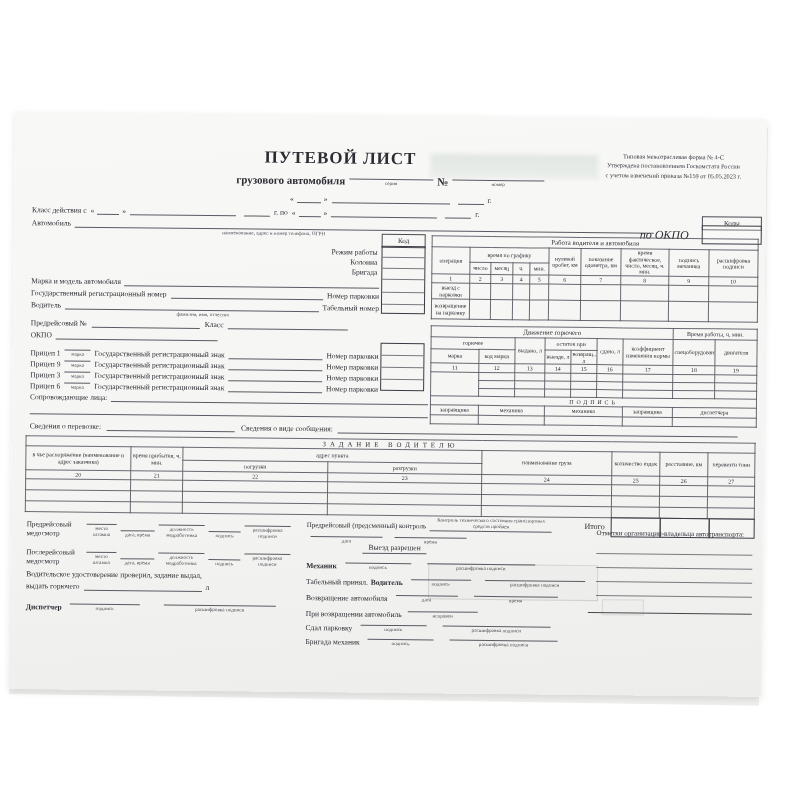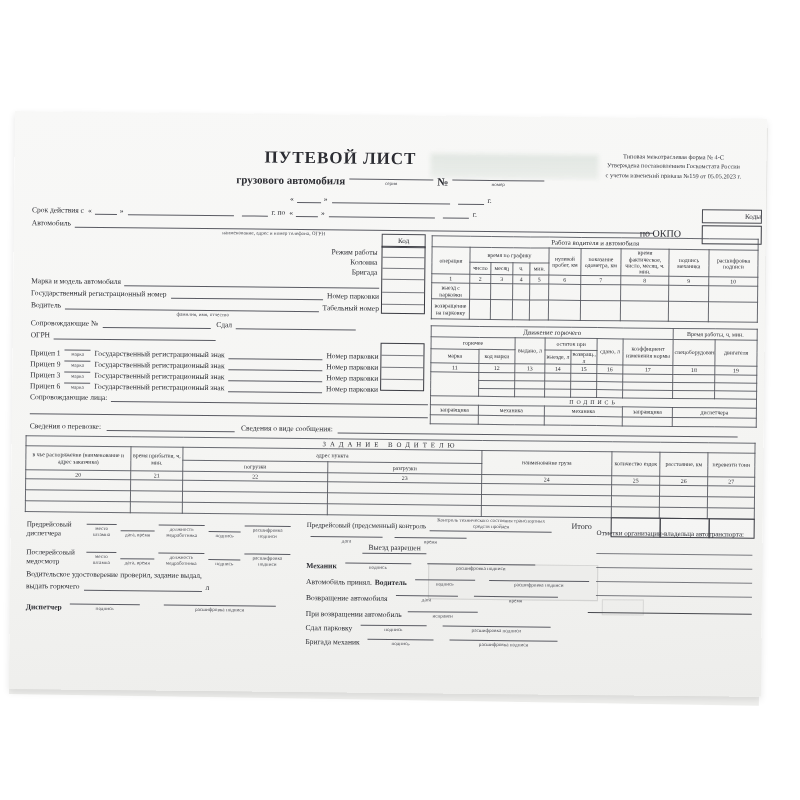--- a/index.html
+++ b/index.html
@@ -75,21 +75,21 @@
     <div class="row" style="left:276px;top:80px;">
       <span>«</span>
       <span class="bl" style="width:24px;margin:0 3px;"></span>
       <span>»</span>
       <span class="bl" style="width:118px;margin:0 4px;"></span>
       <span class="bl" style="width:26px;margin:0 4px;"></span>
       <span>г.</span>
     </div>
 
     <div class="row" style="left:18px;top:94px;">
-      <span>Срок действия с</span>
+      <span>Класс действия с</span>
       <span style="width:4px;"></span>
       <span>«</span>
       <span class="bl" style="width:22px;margin:0 3px;"></span>
       <span>»</span>
       <span class="bl" style="width:106px;margin:0 4px;"></span>
       <span class="bl" style="width:26px;margin:0 4px;"></span>
       <span>г. по</span>
       <span style="width:4px;"></span>
       <span>«</span>
       <span class="bl" style="width:22px;margin:0 3px;"></span>
@@ -98,22 +98,22 @@
       <span class="bl" style="width:26px;margin:0 4px;"></span>
       <span>г.</span>
     </div>
 
     <div class="row" style="left:18px;top:107px;width:622px;">
       <span>Автомобиль</span>
       <span class="bl fill" style="margin-left:4px;"></span>
     </div>
     <div class="abs cap5" style="left:150px;top:117px;width:220px;">наименование, адрес и номер телефона, ОГРН</div>
 
-    <div class="abs" style="left:626px;top:110px;font-size:10px;">по ОКПО</div>
-    <div class="boxhdr" style="left:688px;top:91px;width:58px;height:12px;text-align:right;">Коды</div>
+    <div class="abs" style="left:626px;top:110px;font-size:12px;font-style:italic;">по ОКПО</div>
+    <div class="boxhdr" style="left:688px;top:98px;width:58px;height:12px;">Коды</div>
     <div class="ibox" style="left:688px;top:107px;width:58px;height:17px;"></div>
 
     <div class="boxhdr" style="left:368px;top:119px;width:42px;height:12px;">Код</div>
     <div class="kodbox" style="left:368px;top:131px;width:42px;height:66px;">
       <div class="krow" style="height:10px;"></div>
       <div class="krow" style="height:10px;"></div>
       <div class="krow" style="height:10px;"></div>
       <div class="krow" style="height:12px;"></div>
       <div class="krow" style="height:11px;"></div>
       <div class="krow" style="height:11px;"></div>
@@ -131,27 +131,27 @@
       <span class="bl fill" style="margin:0 4px;"></span>
       <span>Номер парковки</span>
     </div>
     <div class="row" style="left:18px;top:189px;width:348px;">
       <span>Водитель</span>
       <span class="bl fill" style="margin:0 4px;"></span>
       <span>Табельный номер</span>
     </div>
     <div class="abs cap5" style="left:120px;top:199px;width:140px;">фамилия, имя, отчество</div>
     <div class="row" style="left:18px;top:207px;">
-      <span>Сопровождающие №</span>
+      <span>Предрейсовый №</span>
       <span class="bl" style="width:108px;margin:0 5px;"></span>
-      <span>Сдал</span>
+      <span>Класс</span>
       <span class="bl" style="width:120px;margin-left:4px;"></span>
     </div>
     <div class="row" style="left:18px;top:219px;">
-      <span>ОГРН</span>
+      <span>ОКПО</span>
       <span class="bl" style="width:162px;margin-left:4px;"></span>
     </div>
 
     <div class="row" style="left:18px;top:230px;width:348px;">
       <span>Прицеп 1</span>
       <span class="cluster" style="width:26px;margin:0 4px;">
         <span class="line"></span>
           <span class="cap">марка</span>
       </span>
       <span>Государственный регистрационный знак</span>
@@ -439,28 +439,28 @@
             <td></td>
             <td></td>
             <td></td>
             <td></td>
             <td></td>
             <td></td>
           </tr>
     </tbody>
       </table>
 
-    <div class="abs" style="left:548px;top:405px;width:46px;text-align:center;font-size:8px;">Итого</div>
+    <div class="abs" style="left:548px;top:405px;width:46px;text-align:right;font-size:8px;">Итого</div>
     <div class="ibox" style="left:600px;top:400px;width:48px;height:18px;"></div>
     <div class="ibox" style="left:649px;top:400px;width:48px;height:18px;"></div>
     <div class="ibox" style="left:698px;top:400px;width:44px;height:18px;"></div>
 
     <div class="abs" style="left:16px;top:404px;width:280px;">
       <div class="medrow">
-        <div class="medlabel">Предрейсовый диспетчера</div>
+        <div class="medlabel">Предрейсовый медосмотр</div>
         <span class="cluster" style="width:30px;">
             <span class="line"></span>
             <span class="cap">место штампа</span>
           </span>
         <span class="cluster" style="width:34px;">
             <span class="line"></span>
             <span class="cap">дата, время</span>
           </span>
         <span class="cluster" style="width:46px;">
             <span class="line"></span>
@@ -543,21 +543,21 @@
       <span class="cluster" style="width:66px;margin:0 8px;">
           <span class="line"></span>
           <span class="cap">подпись</span>
         </span>
       <span class="cluster" style="width:108px;margin-left:8px;">
           <span class="line"></span>
           <span class="cap">расшифровка подписи</span>
         </span>
     </div>
     <div class="row" style="left:296px;top:456px;">
-      <span>Автомобиль принял.</span>
+      <span>Табельный принял.</span>
       <span class="b" style="margin-left:3px;">Водитель</span>
       <span class="cluster" style="width:60px;margin:0 8px;">
           <span class="line"></span>
           <span class="cap">подпись</span>
         </span>
       <span class="cluster" style="width:100px;margin-left:6px;">
           <span class="line"></span>
           <span class="cap">расшифровка подписи</span>
         </span>
     </div>

